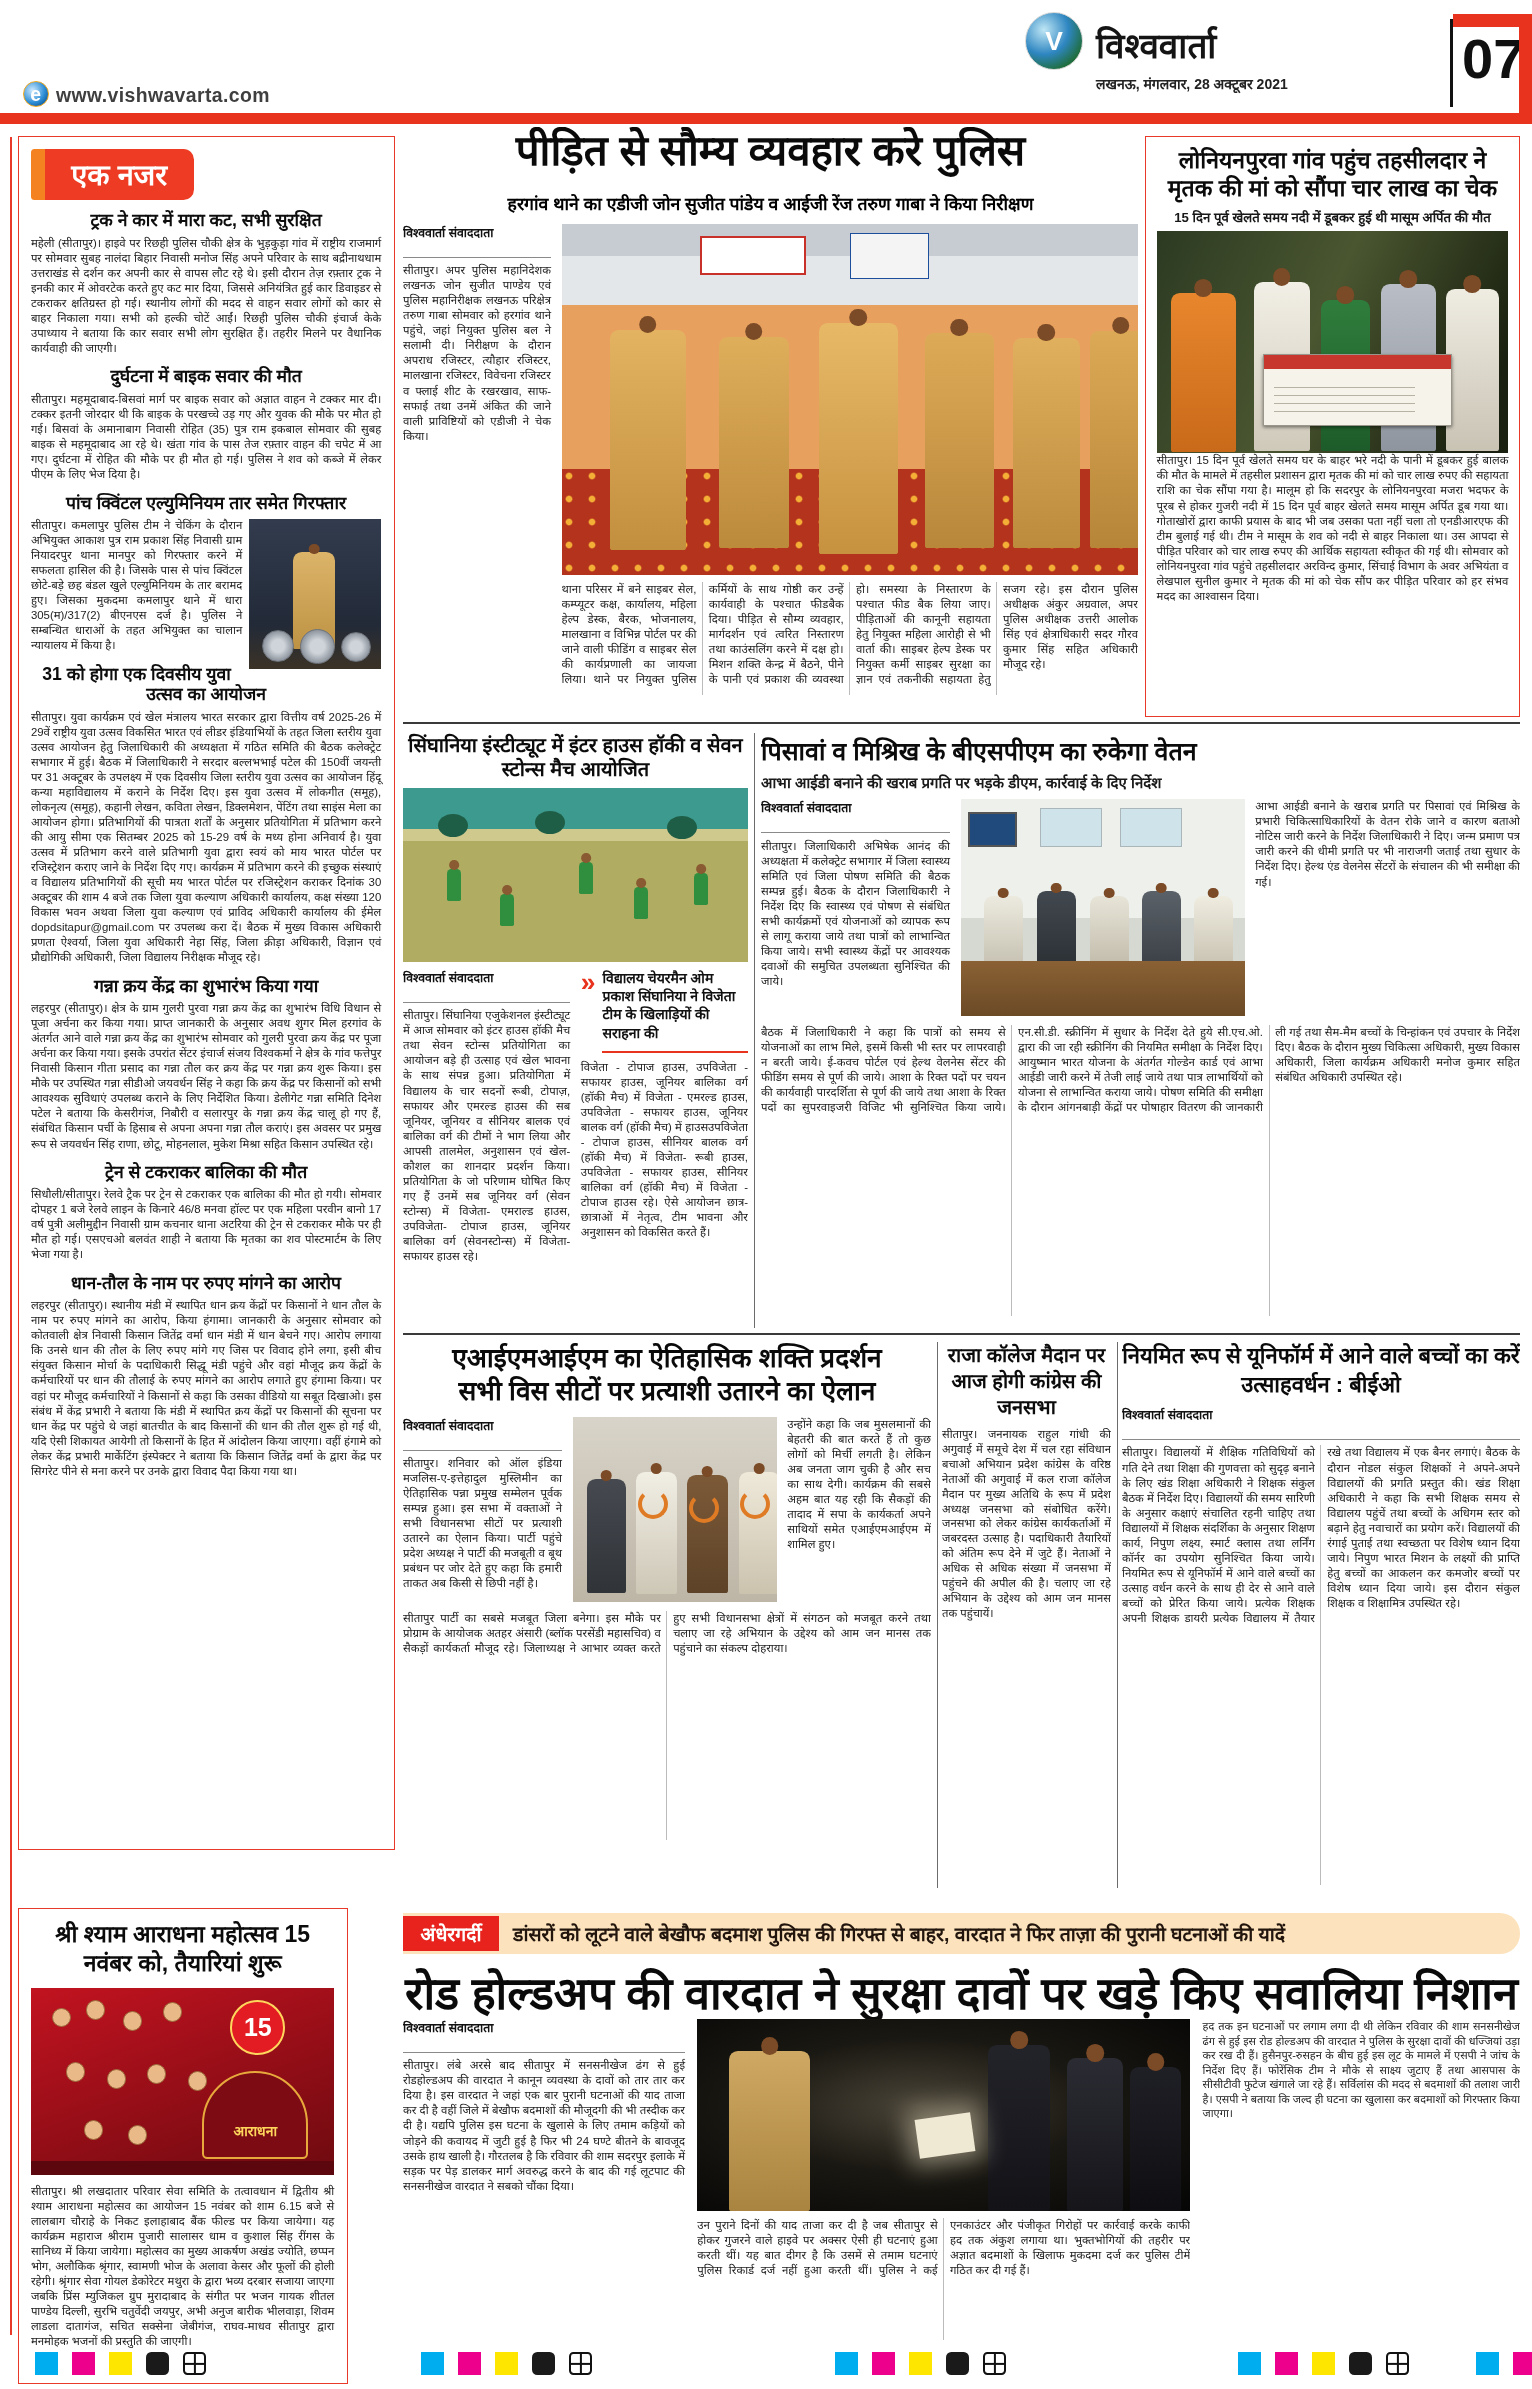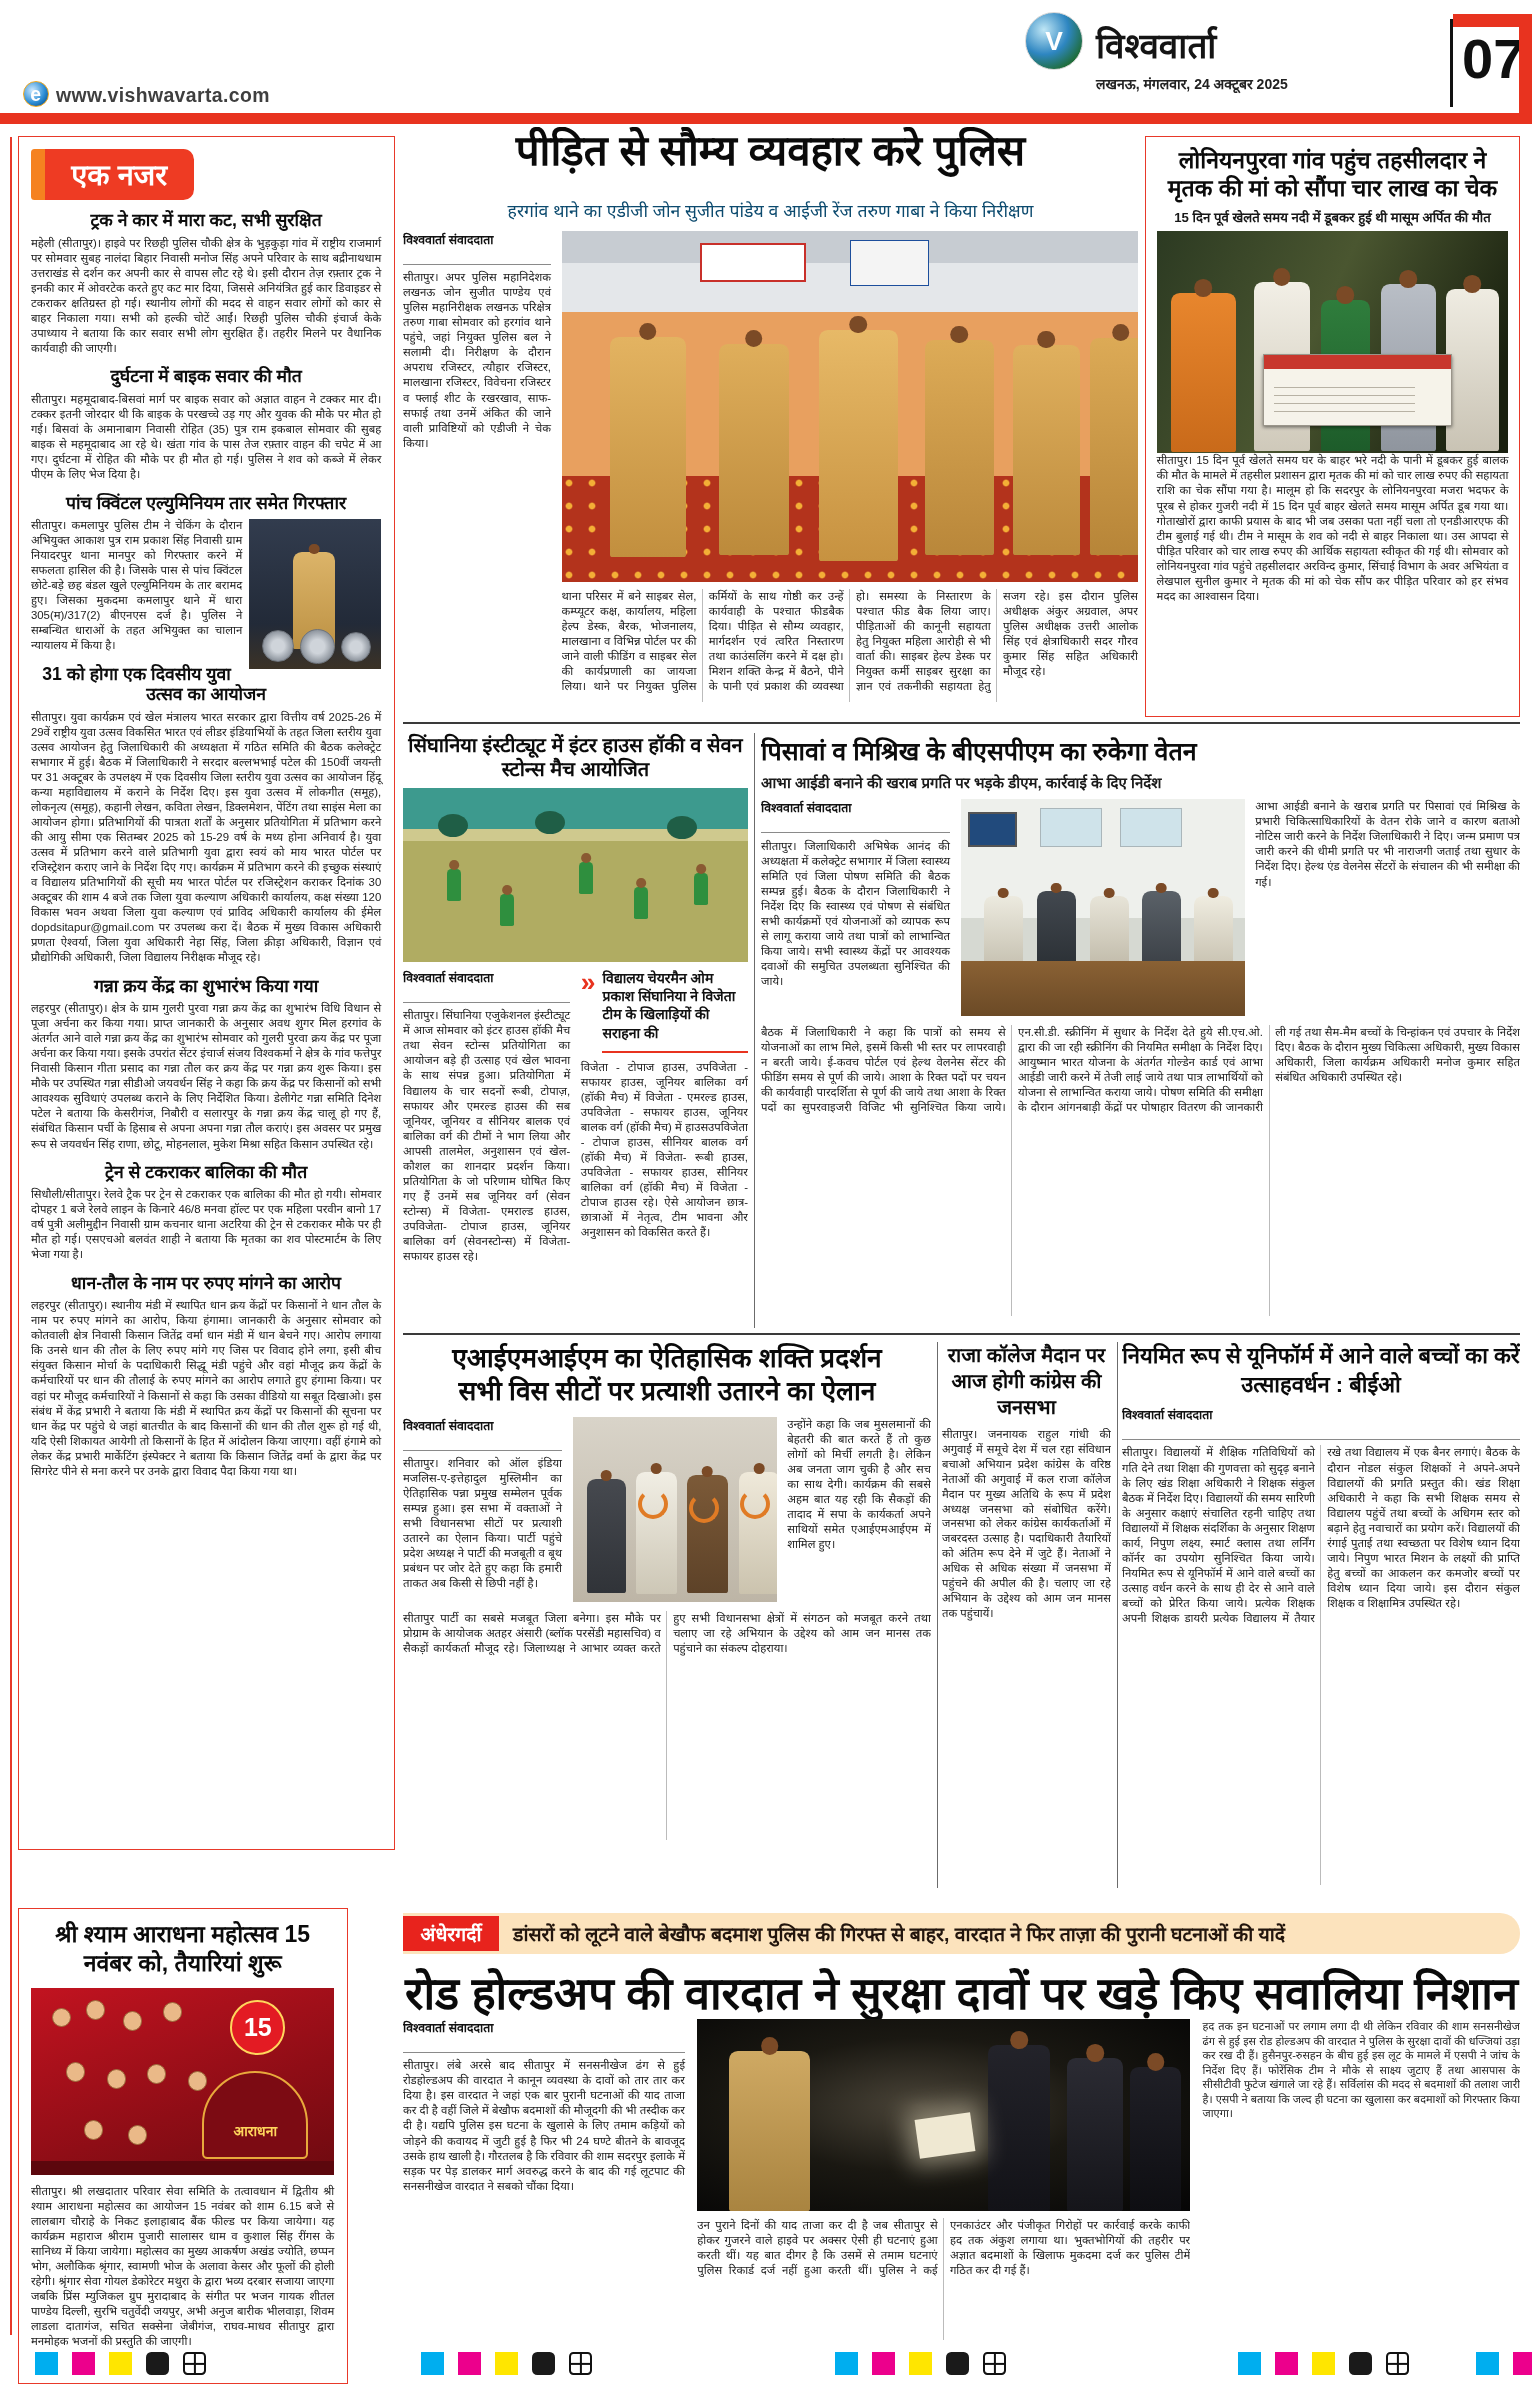--- a/index.html
+++ b/index.html
@@ -47,21 +47,21 @@
   
   .fig{position:absolute;border-radius:8.8px 8.8px 2.6px 2.6px}
   .fig::before{content:"";position:absolute;left:50%;transform:translateX(-50%);top:-14px;
     width:17.6px;height:17.6px;border-radius:50%;background:#7b4a26}
   .fig.sm::before{width:10.6px;height:10.6px;top:-8.8px}
   .bundle{position:absolute;border-radius:50%;background:radial-gradient(circle,#cfd4da 30%,#8e959e 70%);border:1.8px solid #6d737b}
 
   
   .lead{left:403px;top:127px;width:735px;height:592px;overflow:hidden}
   .lead-headline{font-size:42px;font-weight:800;text-align:center;color:#0a0a0a;line-height:1.12}
-  .lead-subhead{font-size:17.6px;font-weight:400;text-align:center;margin-top:24px;color:#0c4a6e}
+  .lead-subhead{font-size:17.6px;font-weight:700;text-align:center;margin-top:17px;color:#000000}
   .lead-grid{display:grid;grid-template-columns:148px 1fr;gap:10.6px;margin-top:8.8px}
   .lead-photo{position:relative;height:351px;overflow:hidden;background:linear-gradient(#d8dde2 0 81px,#e8a05f 81px)}
   .lp-build{position:absolute;left:0;top:0;width:100%;height:81px;
     background:linear-gradient(#c7ccd2 0 40%,#e4e7ea 40%)}
   .lp-sign1{position:absolute;left:24%;top:12.3px;width:106px;height:39px;background:#fff;border:2.6px solid #c8302a}
   .lp-sign2{position:absolute;left:50%;top:8.8px;width:79px;height:46px;background:#f4f4f4;border:1.8px solid #1c4e9c}
   .lp-carpet{position:absolute;left:0;bottom:0;width:100%;height:106px;
     background:radial-gradient(circle at 7px 7px,rgba(247,181,56,.95) 2.6px,transparent 4px) 0 0/23px 23px,#b3331c}
   .lead-below{margin-top:7px;columns:4;column-gap:12.3px;column-rule:0.9px solid #bbb;height:113px;overflow:hidden}
 
@@ -161,21 +161,21 @@
 <body>
 
 <div class="page">
 
   <div class="abs site-logo">
       <span>e</span>
     </div>
   <div class="abs site-url">www.vishwavarta.com</div>
   <div class="abs brand-logo">V</div>
   <div class="abs brand-name">विश्ववार्ता</div>
-  <div class="abs brand-dateline">लखनऊ,  मंगलवार, 24 अक्टूबर 2025</div>
+  <div class="abs brand-dateline">लखनऊ,  मंगलवार, 28 अक्टूबर 2021</div>
   <div class="abs num-divider"></div>
   <div class="abs page-num">07</div>
   <div class="abs corner-h"></div>
   <div class="abs corner-v"></div>
   <div class="abs red-rule"></div>
   <div class="abs left-rule"></div>
 
   <div class="abs onelook">
     <div class="onelook-labelrow">
       <span class="orange-chip"></span>

